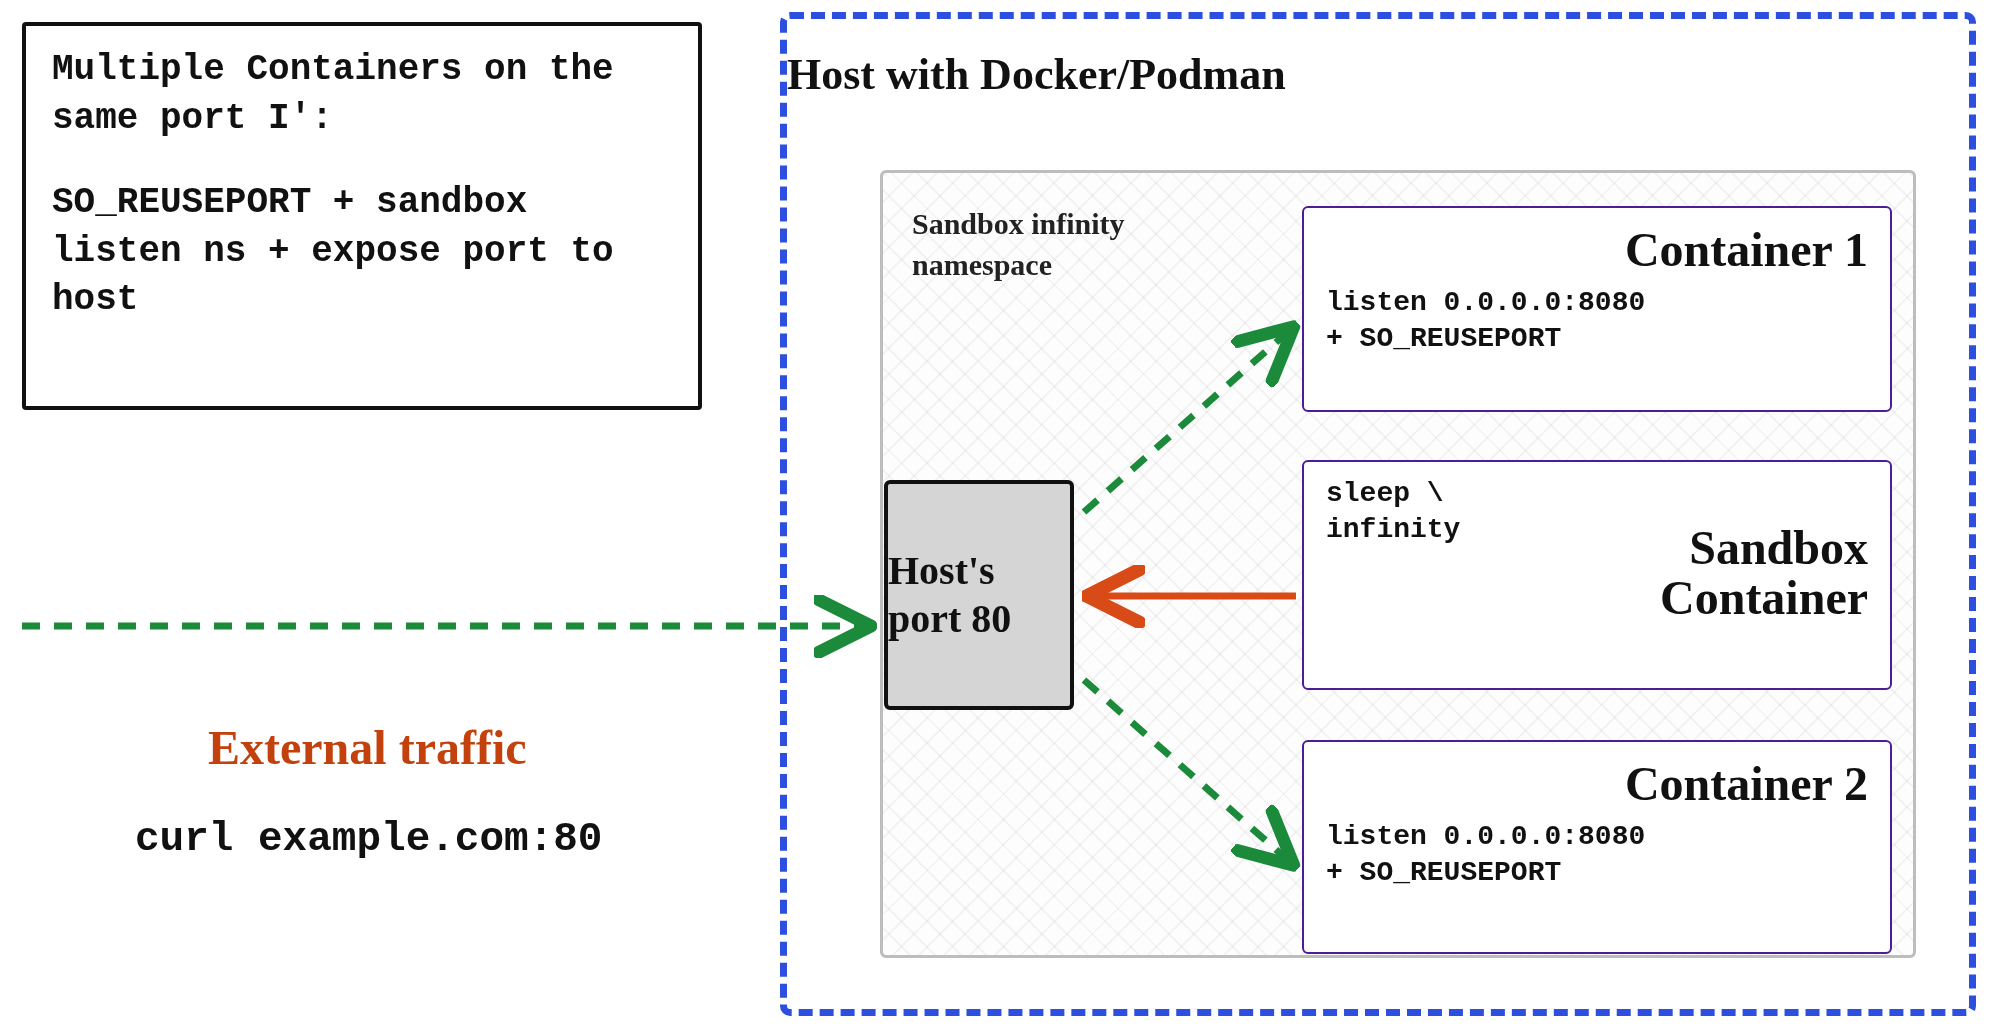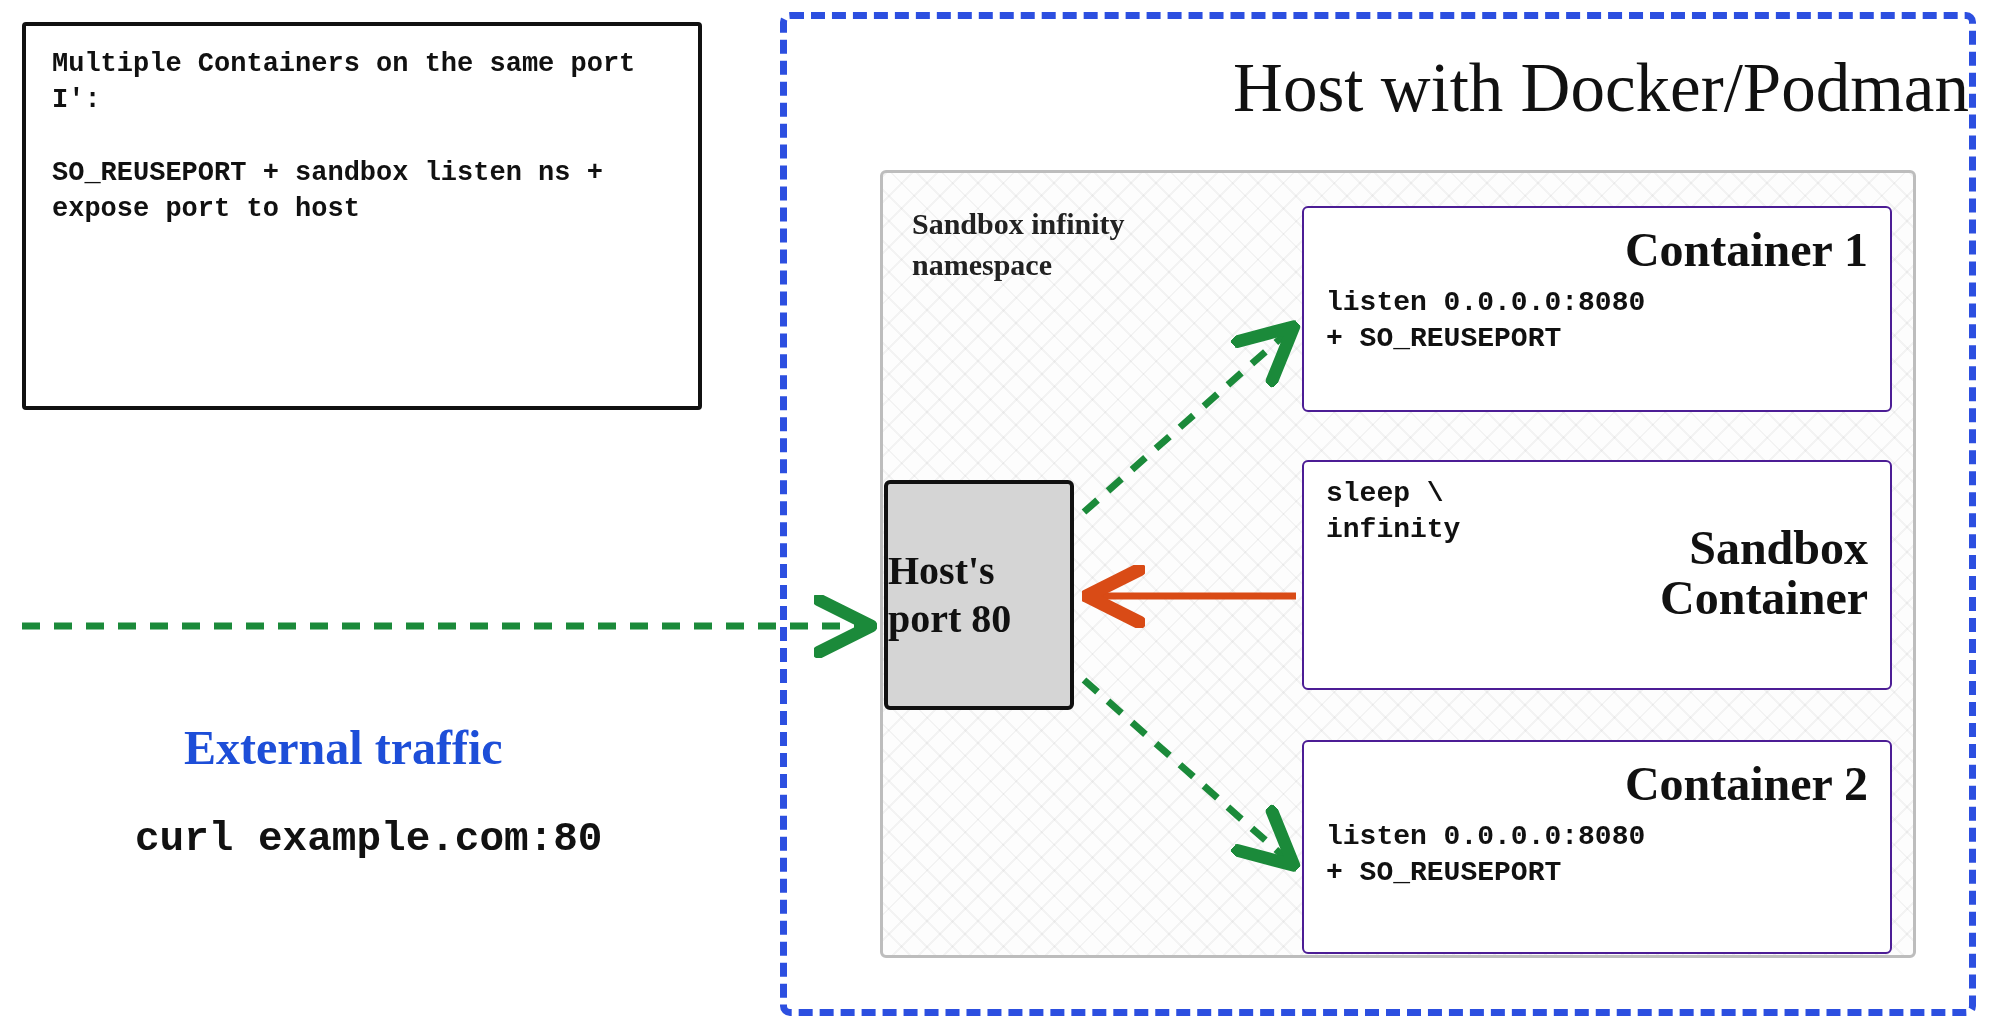--- a/index.html
+++ b/index.html
@@ -27,40 +27,40 @@
   .caption-box {
     left: 22px; top: 22px;
     width: 680px; height: 388px;
     border: 4px solid #111;
     border-radius: 4px;
     background: #fff;
     padding: 20px 26px;
   }
   .caption-box p {
     margin: 0 0 36px 0;
-    font-size: 27px;
+    font-size: 36px;
     line-height: 1.35;
     font-weight: 700;
     color: #111;
   }
 
   
   .host-box {
     left: 780px; top: 12px;
     width: 1196px; height: 1004px;
     border: 7px dashed #2c4fe0;
     border-radius: 10px;
     background: #fff;
   }
   .host-title {
     position: absolute;
     top: 30px; left: 0; right: 0;
-    text-align: right;
-    font-size: 69px;
-    font-weight: 400;
+    text-align: left;
+    font-size: 44px;
+    font-weight: 700;
     color: #111;
   }
 
   
   .sandbox-area {
     left: 880px; top: 170px;
     width: 1036px; height: 788px;
     border: 3px solid #bdbdbd;
     border-radius: 6px;
     background-color: #fdfdfd;
@@ -146,24 +146,24 @@
   .expose {
     color: #d94b16;
     font-size: 38px;
     font-weight: 700;
     line-height: 1.1;
   }
 
   
   .ext-title {
     position: absolute;
-    left: 184px; top: 720px;
+    left: 208px; top: 720px;
     font-size: 48px;
     font-weight: 700;
-    color: #1d4ed8;
+    color: #c2410c;
   }
   .ext-code {
     position: absolute;
     left: 135px; top: 816px;
     font-size: 41px;
     font-weight: 700;
     color: #111;
   }
 
   

